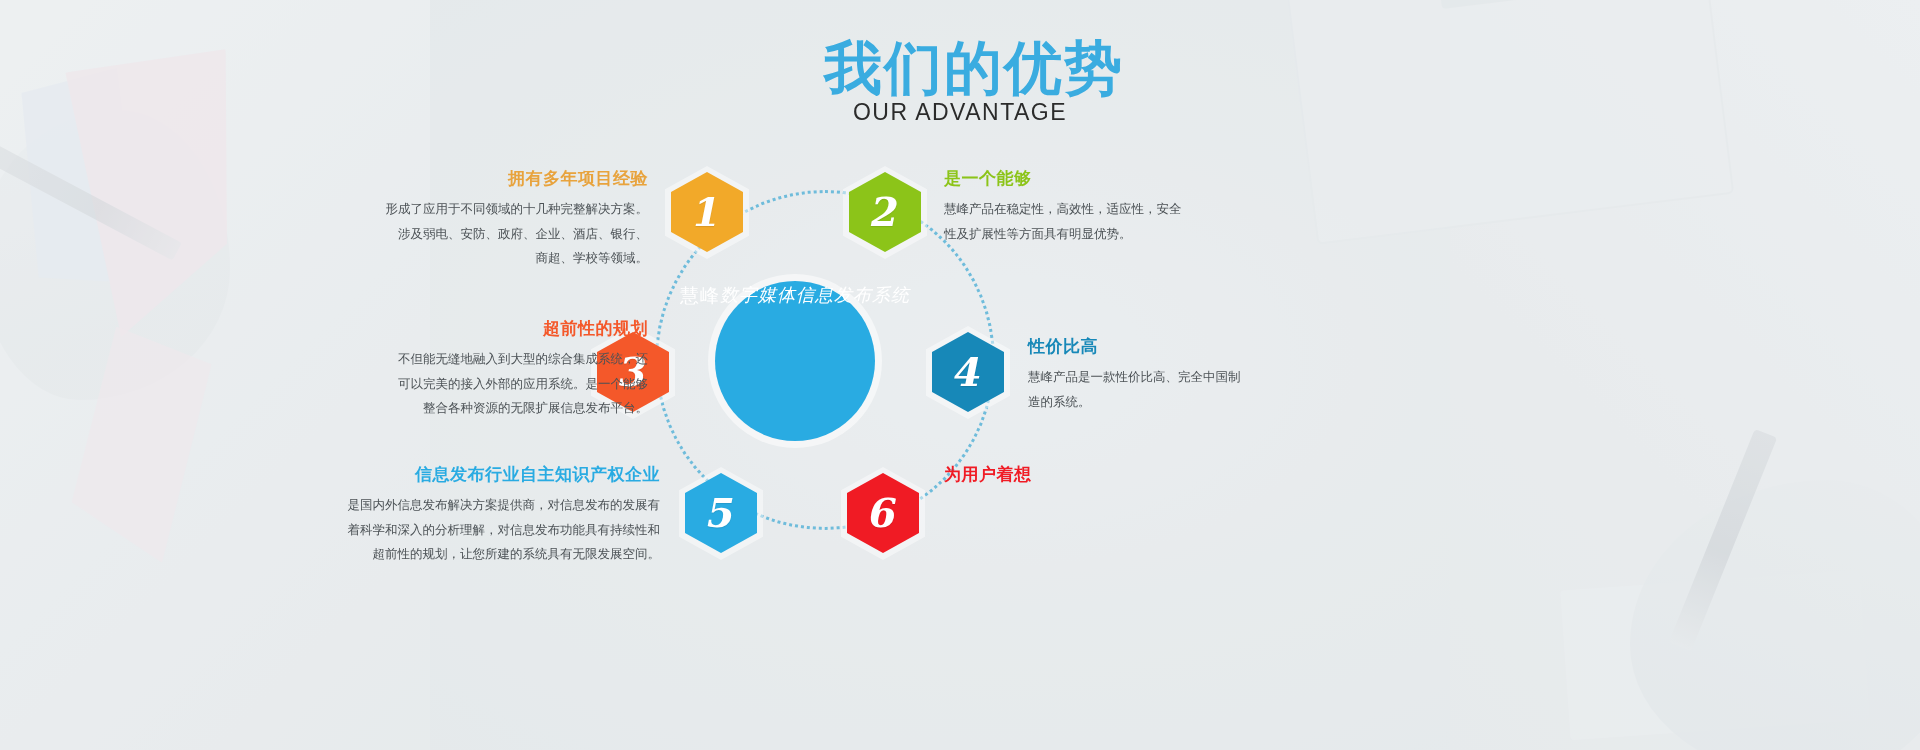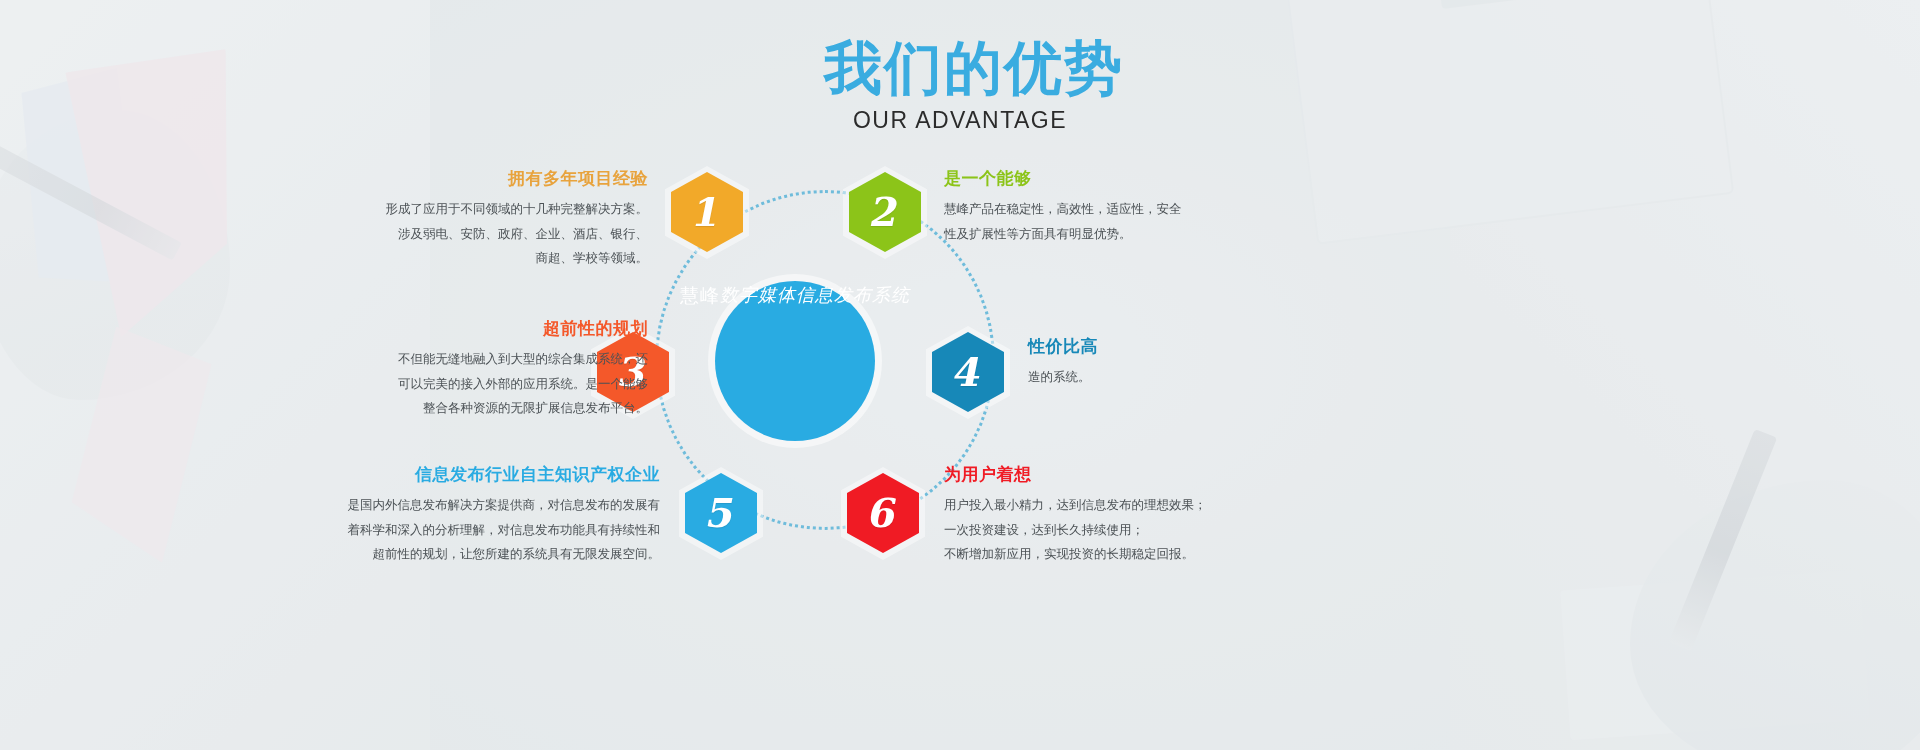--- a/index.html
+++ b/index.html
@@ -100,21 +100,21 @@
     position: absolute; left: 0; top: 38px; width: 1920px; text-align: center;
     z-index: 6;
   }
   .heading-cn {
     font-size: 58px; font-weight: bold; letter-spacing: 2px;
     color: #3aace0; line-height: 1.05;
     font-family: "DejaVu Sans", "Liberation Sans", sans-serif;
     margin-left: 28px;
   }
   .heading-en {
-    margin-top: 8px;
+    margin-top: 0;
     font-size: 23px; letter-spacing: 1.5px; color: #2b2b2b;
     font-family: "Liberation Sans", sans-serif;
   }
 
   
   .ring {
     position: absolute;
     left: 655px; top: 190px;
     width: 340px; height: 340px;
     border-radius: 50%;
@@ -277,35 +277,31 @@
     <div class="item-body">
       <div>不但能无缝地融入到大型的综合集成系统，还</div>
       <div>可以完美的接入外部的应用系统。是一个能够</div>
       <div>整合各种资源的无限扩展信息发布平台。</div>
     </div>
   </div>
 
   <div class="item item-4 ta-left">
     <div class="item-title" style="color: rgb(23, 136, 184);">性价比高</div>
     <div class="item-body">
+      <div>慧峰产品是一款性价比高、完全中国制</div>
       <div>造的系统。</div>
     </div>
   </div>
 
   <div class="item item-5 ta-right">
     <div class="item-title" style="color: rgb(41, 171, 226);">信息发布行业自主知识产权企业</div>
     <div class="item-body">
       <div>是国内外信息发布解决方案提供商，对信息发布的发展有</div>
       <div>着科学和深入的分析理解，对信息发布功能具有持续性和</div>
       <div>超前性的规划，让您所建的系统具有无限发展空间。</div>
     </div>
   </div>
 
   <div class="item item-6 ta-left">
     <div class="item-title" style="color: rgb(240, 27, 36);">为用户着想</div>
-    <div class="item-body">
-      <div>用户投入最小精力，达到信息发布的理想效果；</div>
-      <div>一次投资建设，达到长久持续使用；</div>
-      <div>不断增加新应用，实现投资的长期稳定回报。</div>
-    </div>
   </div>
 
 </div>
 
 </body></html>

